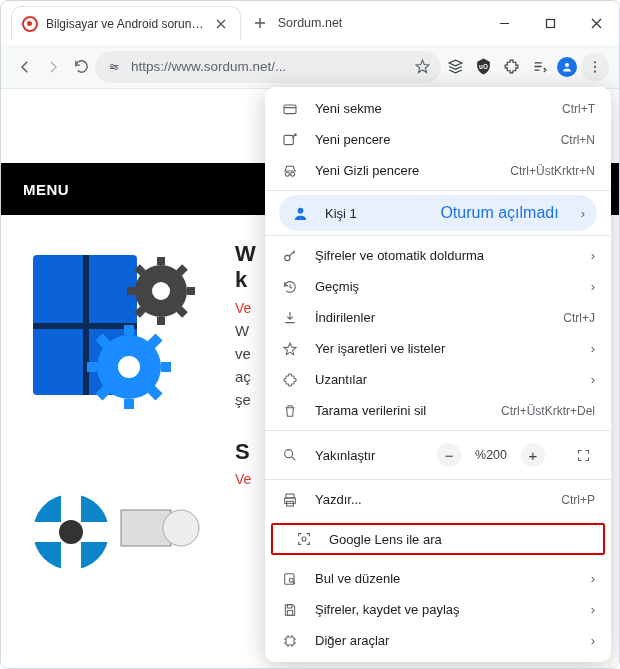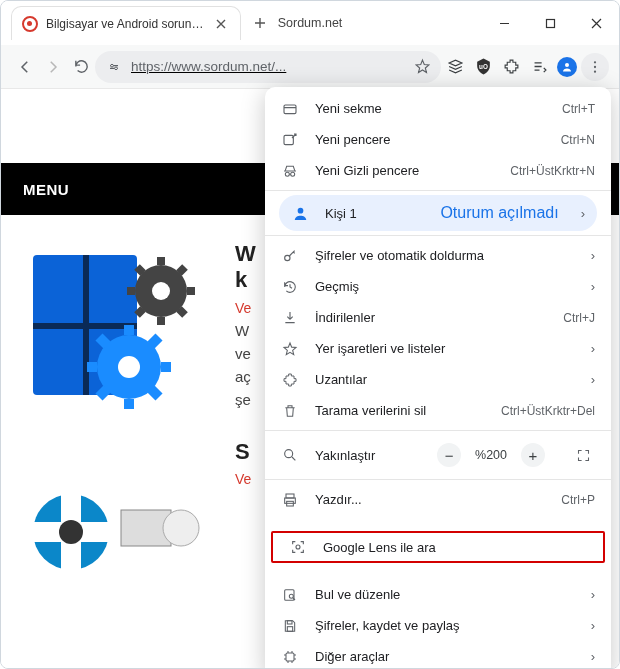--- a/index.html
+++ b/index.html
@@ -10,21 +10,21 @@
   .tab-favicon { width: 16px; height: 16px; border-radius: 50%; border: 2px solid #d63a2e; position: relative; flex-shrink: 0; }
   .tab-favicon::after { content: ""; position: absolute; width: 5px; height: 5px; background: #d63a2e; border-radius: 50%; top: 3px; left: 3px; }
   .tab-title { font-size: 12px; color: #333; white-space: nowrap; overflow: hidden; text-overflow: ellipsis; flex: 1; }
   .tab-close,.new-tab { width: 18px; height: 18px; display: flex; align-items: center; justify-content: center; color: #555; font-size: 16px; }
   .new-tab { margin-left: 10px; }
   .app-name { position: absolute; left: 50%; transform: translateX(-50%); font-size: 12.5px; color: #444; pointer-events: none; }
   .win-controls { margin-left: auto; display: flex; }
   .win-btn { width: 46px; height: 44px; display: flex; align-items: center; justify-content: center; color: #333; }
   .win-close { color: #333; }
 
-  .toolbar { height: 44px; display: flex; align-items: center; padding: 0 10px; border-bottom: 1px solid #e8e8e8; background: #f7f8f8; text-decoration: underline; }
+  .toolbar { height: 44px; display: flex; align-items: center; padding: 0 10px; border-bottom: 1px solid #e8e8e8; background: #f7f8f8; }
   .nav-btn { width: 28px; height: 28px; display: flex; align-items: center; justify-content: center; color: #5f6368; border-radius: 50%; }
   .address { flex: 1; display: flex; align-items: center; height: 32px; background: #ecedef; border-radius: 16px; padding: 0 10px; gap: 8px; }
   .address-icon { width: 18px; height: 18px; display: flex; align-items: center; justify-content: center; color: #5f6368; }
   .url { font-size: 13.5px; color: #202124; white-space: nowrap; overflow: hidden; text-overflow: ellipsis; flex: 1; }
   .url .https { color: #5f6368; }
   .star { color: #5f6368; }
   .tb-icon { width: 28px; height: 28px; display: flex; align-items: center; justify-content: center; color: #3c4043; border-radius: 6px; }
   .profile-dot { width: 20px; height: 20px; border-radius: 50%; background: #1a73e8; display: flex; align-items: center; justify-content: center; }
   .kebab { background: #ecedef; border-radius: 50%; }
 
@@ -42,21 +42,21 @@
   .menu { position: absolute; top: 86px; right: 8px; width: 346px; background: #fff; border-radius: 10px; box-shadow: 0 4px 24px rgba(0,0,0,0.22); padding: 6px 0; z-index: 50; }
   .menu-row { display: flex; align-items: center; height: 31px; padding: 0 16px; font-size: 13px; color: #202124; gap: 16px; position: relative; }
   .menu-ico { width: 18px; height: 18px; display: flex; align-items: center; justify-content: center; color: #5f6368; flex-shrink: 0; }
   .menu-label { flex: 1; white-space: nowrap; }
   .menu-hint { font-size: 12px; color: #5f6368; }
   .menu-sep { height: 1px; background: #e5e5e5; margin: 4px 0; }
   .chev { color: #5f6368; font-size: 13px; margin-left: 6px; }
   .profile-row { background: #e8f0fe; border-radius: 20px; margin: 4px 14px; height: 36px; padding: 0 12px; }
   .profile-row .menu-ico { color: #1a73e8; }
   .profile-row .menu-hint { color: #1a73e8; font-size: 16px; }
-  .highlight { border: 2px solid #d30000; border-radius: 2px; margin: 16px 6px; height: 32px; padding: 0 16px; align-items: center; }
+  .highlight { border: 2px solid #d30000; border-radius: 2px; margin: 8px 6px; height: 32px; padding: 0 22px; align-items: center; }
   .zoom-ctrls { display: flex; align-items: center; gap: 14px; }
   .zoom-btn { width: 24px; height: 24px; border-radius: 50%; background: #f1f3f4; display: flex; align-items: center; justify-content: center; font-size: 15px; color: #3c4043; }
   .zoom-val { font-size: 12.5px; color: #3c4043; }
   .fullscreen { width: 24px; height: 24px; display: flex; align-items: center; justify-content: center; margin-left: 10px; }
 
   svg { display: block; }
 </style>
 </head>
 <body>
 

